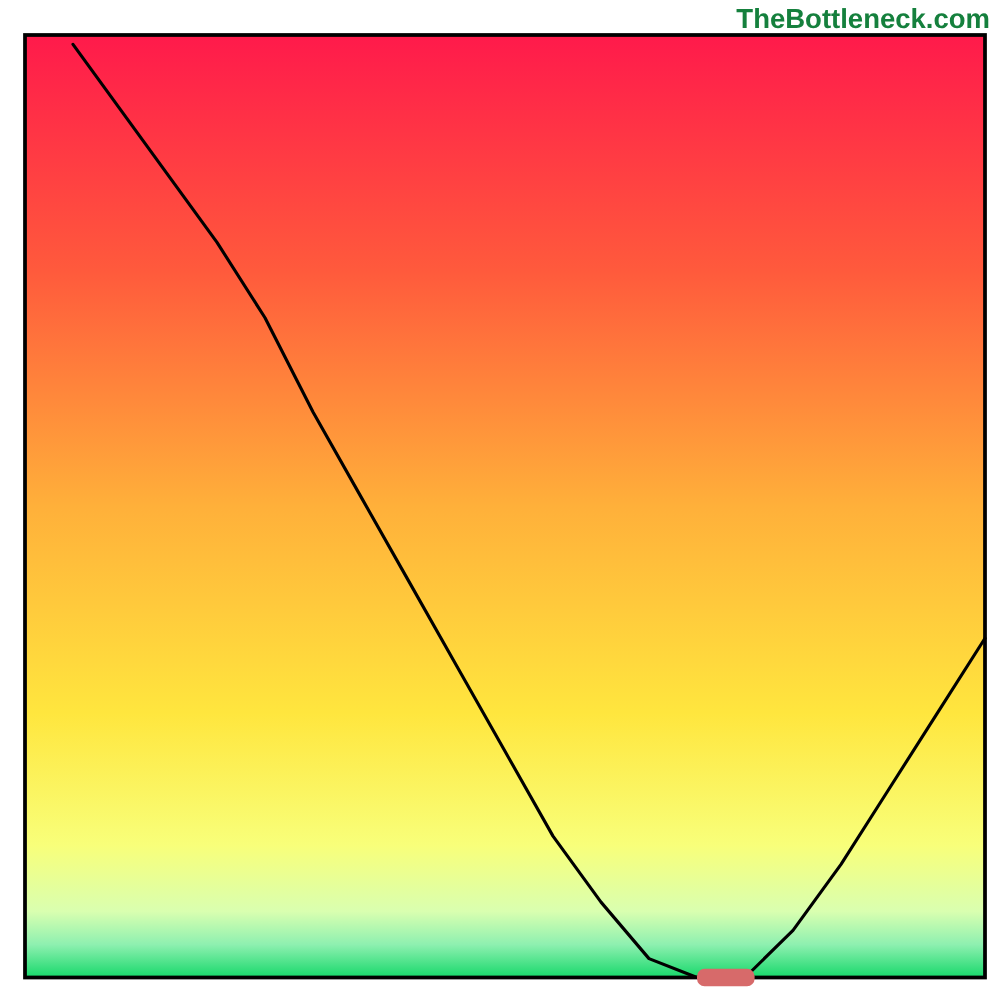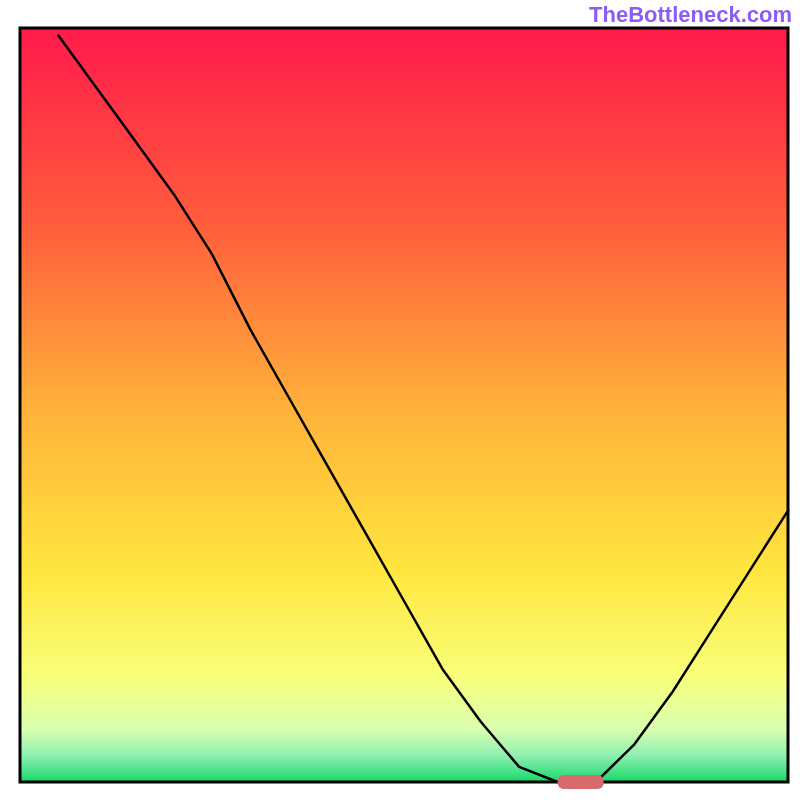--- a/index.html
+++ b/index.html
@@ -17,21 +17,21 @@
   }
   svg {
     display: block;
   }
   .watermark {
     position: absolute;
     top: 2px;
     right: 8px;
     font-size: 22px;
     font-weight: 700;
-    color: #8b5cf6;
+    color: #15803d;
     letter-spacing: 0px;
   }
 </style>
 </head>
 <body>
 
 <div class="chart-wrap">
   <div class="watermark">TheBottleneck.com</div>
 
   <svg width="800" height="800" viewBox="0 0 800 800">

